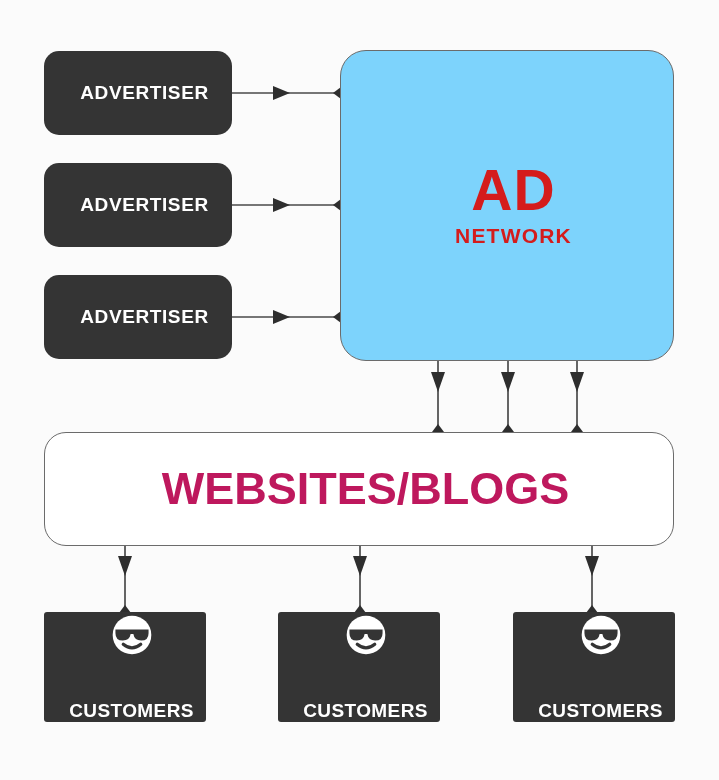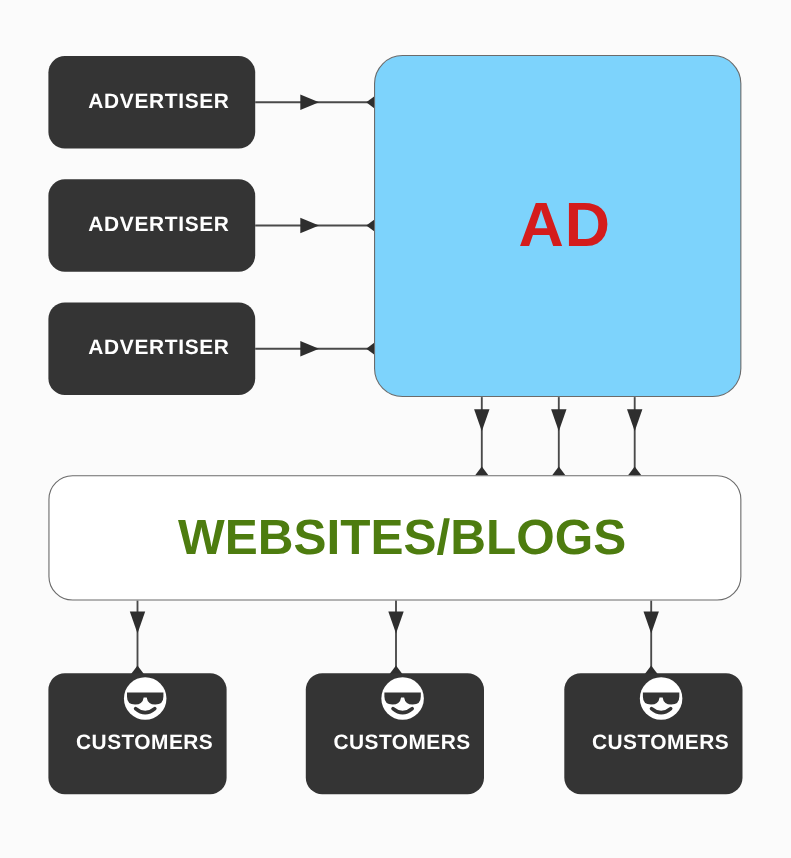--- a/index.html
+++ b/index.html
@@ -77,35 +77,35 @@
   #websites {
     left: 44px;
     top: 432px;
     width: 630px;
     height: 114px;
     background: #ffffff;
     border: 1.6px solid #6b6b6b;
     border-radius: 22px;
   }
   #websites .node-label {
-    color: #4d7c0f;
+    color: #be185d;
     font-size: 45px;
     font-weight: bold;
     letter-spacing: 0px;
     font-family: "Liberation Sans", sans-serif;
   }
 
   
   .cust-box {
     background: #343434;
-    border-radius: 15px;
+    border-radius: 3px;
     width: 162px;
     height: 110px;
     top: 612px;
-    justify-content: flex-start;
+    justify-content: space-between;
   }
   #cust-1 { left: 44px; }
   #cust-2 { left: 278px; }
   #cust-3 { left: 513px; }
   .cust-box .node-label {
     color: #ffffff;
     font-size: 19px;
     font-weight: bold;
     letter-spacing: 0.4px;
     margin-top: 7px;
@@ -190,20 +190,21 @@
   </div>
   <div class="node adv-box" id="adv-2">
     <span class="node-label">ADVERTISER</span>
   </div>
   <div class="node adv-box" id="adv-3">
     <span class="node-label">ADVERTISER</span>
   </div>
 
   <div class="node" id="ad-network">
     <span class="ad-main">AD</span>
+    <span class="ad-sub">NETWORK</span>
   </div>
 
   <div class="node" id="websites">
     <span class="node-label">WEBSITES/BLOGS</span>
   </div>
 
   <div class="node cust-box" id="cust-1">
     <svg class="cust-icon" viewBox="0 0 100 100" xmlns="http://www.w3.org/2000/svg">
       <circle cx="50" cy="50" r="42" fill="#ffffff"></circle>
       <path d="M14 38 H86 V46 Q86 62 70 62 Q55 62 53 48 H47 Q45 62 30 62 Q14 62 14 46 Z" fill="#343434"></path>

